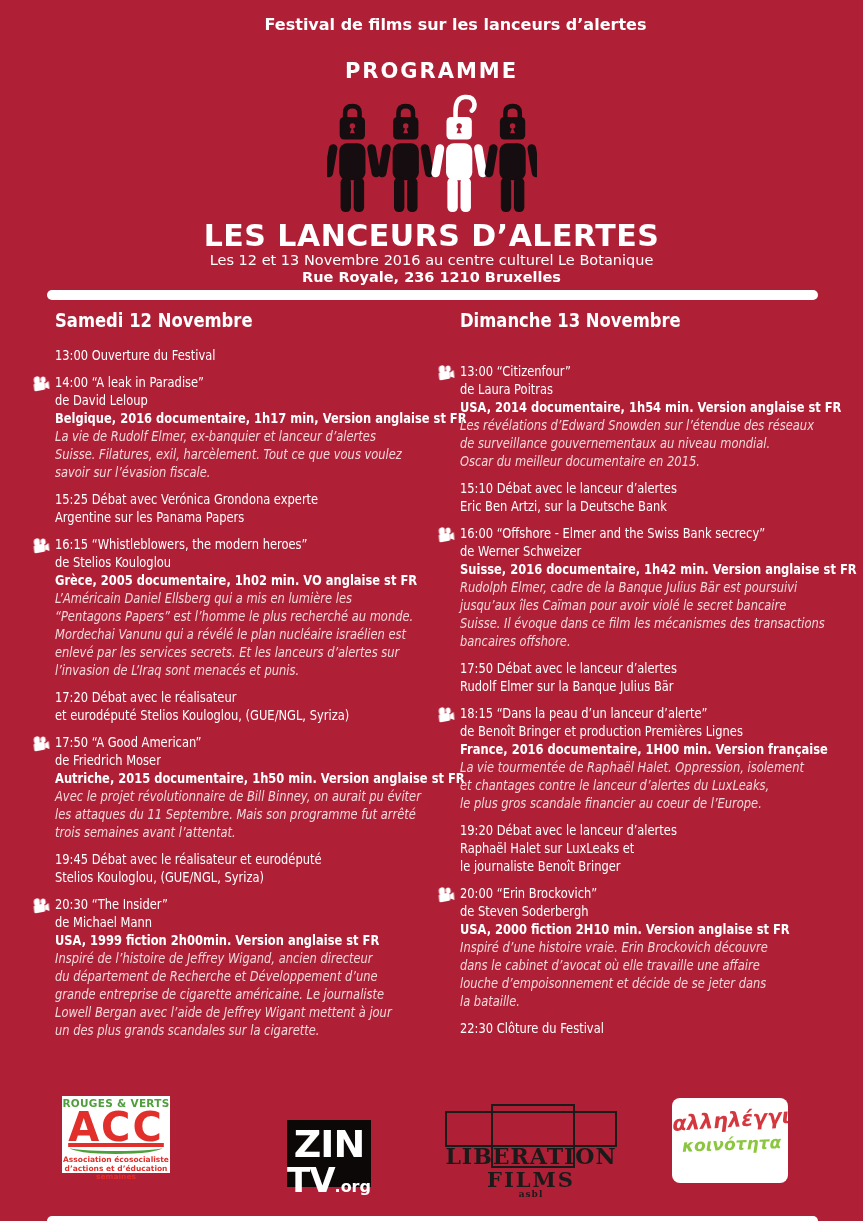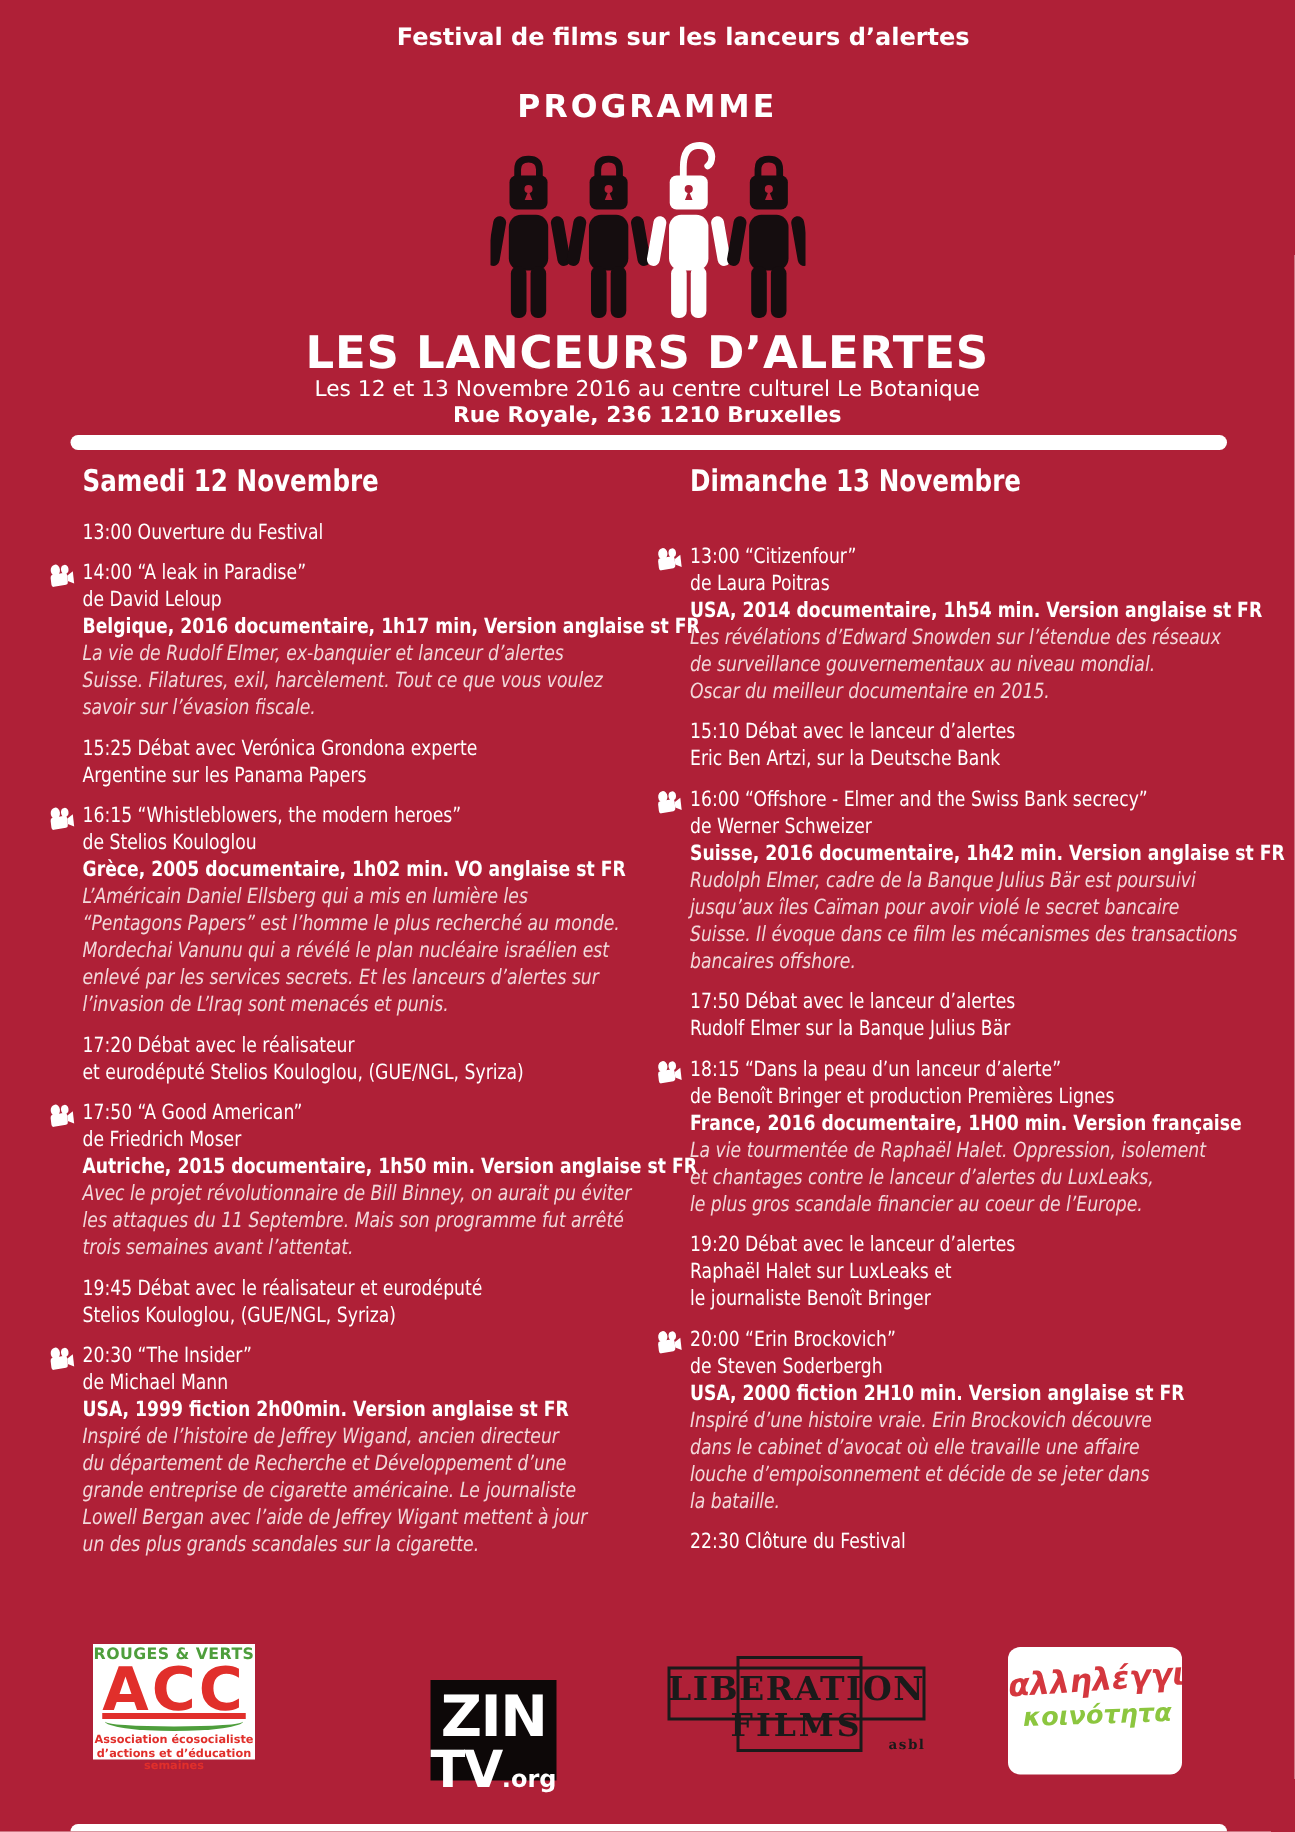--- a/index.html
+++ b/index.html
@@ -40,24 +40,24 @@
   .acc-main{color:#E12F2B;font-size:40px;line-height:36px;font-weight:bold;letter-spacing:2px;text-decoration:underline;}
   .acc-swoosh{width:86%;height:6px;margin:0 auto 2px auto;border-bottom:3px solid #4E9E3C;border-radius:0 0 70% 70%/0 0 100% 100%;}
   .acc-sub{color:#E12F2B;font-size:7.5px;line-height:8.5px;font-weight:bold;}
   .logo-zin{left:287px;top:1096px;width:84px;height:67px;background:#0D0808;color:#fff;text-align:center;padding-top:6px;margin-top:24px;}
   .zin-line1{font-size:38px;line-height:36px;font-weight:bold;letter-spacing:-1px;}
   .zin-line2{font-size:34px;line-height:36px;font-weight:bold;letter-spacing:-1px;}
   .zin-org{font-size:16px;font-weight:bold;letter-spacing:0;}
   .logo-liberation{left:445px;top:1104px;width:172px;height:66px;color:#1A1A1A;}
   .lib-box-wide{position:absolute;left:0;right:0;top:7px;height:32px;border:2px solid #1A1A1A;}
   .lib-box-tall{position:absolute;left:27%;width:46%;top:0;height:60px;border:2px solid #1A1A1A;}
-  .lib-line{position:absolute;left:0;width:100%;text-align:center;font-family:"DejaVu Serif",serif;font-weight:bold;}
+  .lib-line{position:absolute;left:0;width:100%;text-align:center;font-family:"DejaVu Serif",serif;font-weight:bold;margin-top:30px;}
   .lib-line1{top:9px;font-size:22px;letter-spacing:1px;}
   .lib-line2{top:33px;font-size:21px;letter-spacing:2px;}
-  .lib-line3{top:55px;font-size:9px;letter-spacing:1px;text-align:right;}
+  .lib-line3{top:55px;font-size:9px;letter-spacing:1px;}
   .logo-greek{left:672px;top:1098px;width:116px;height:85px;background:#fff;border-radius:8px;overflow:hidden;}
   .greek-line1{color:#D4373E;font-size:21px;font-weight:bold;font-style:italic;text-align:center;transform:rotate(-4deg);margin-top:10px;}
   .greek-line2{color:#8CC63F;font-size:17px;font-weight:bold;font-style:italic;text-align:left;padding-left:10px;transform:rotate(-2deg);margin-top:2px;}
 </style>
 </head>
 <body>
 
 <div class="poster">
 
   <div class="abs main-title">Festival de films sur les lanceurs d’alertes</div>

